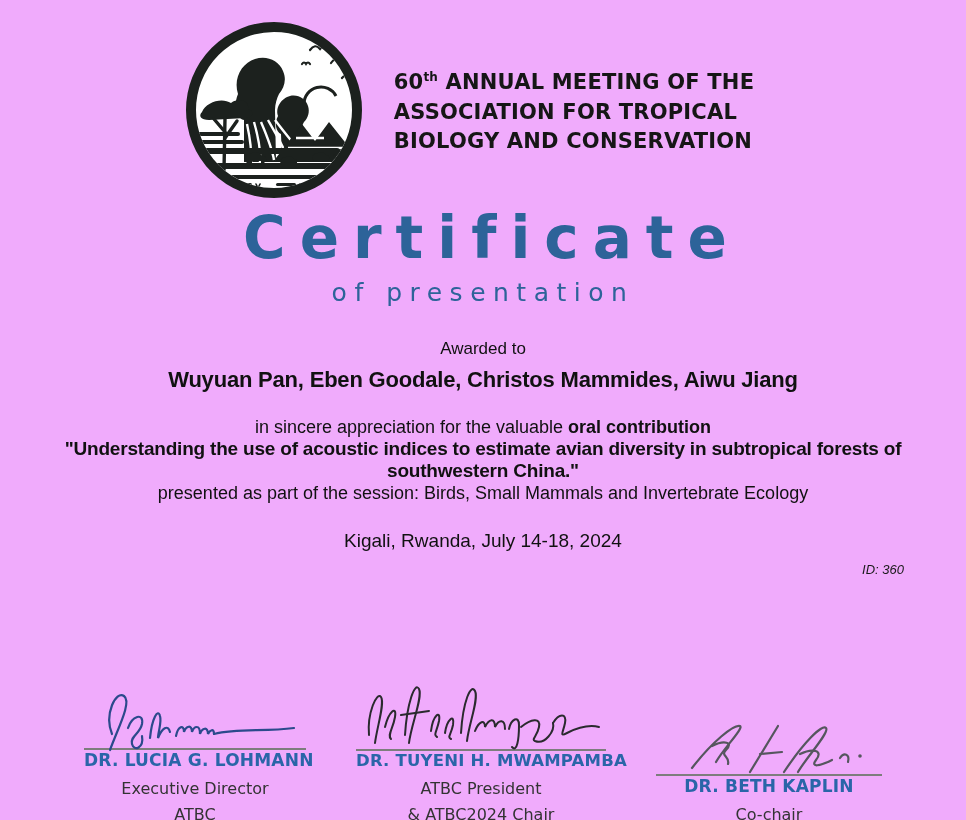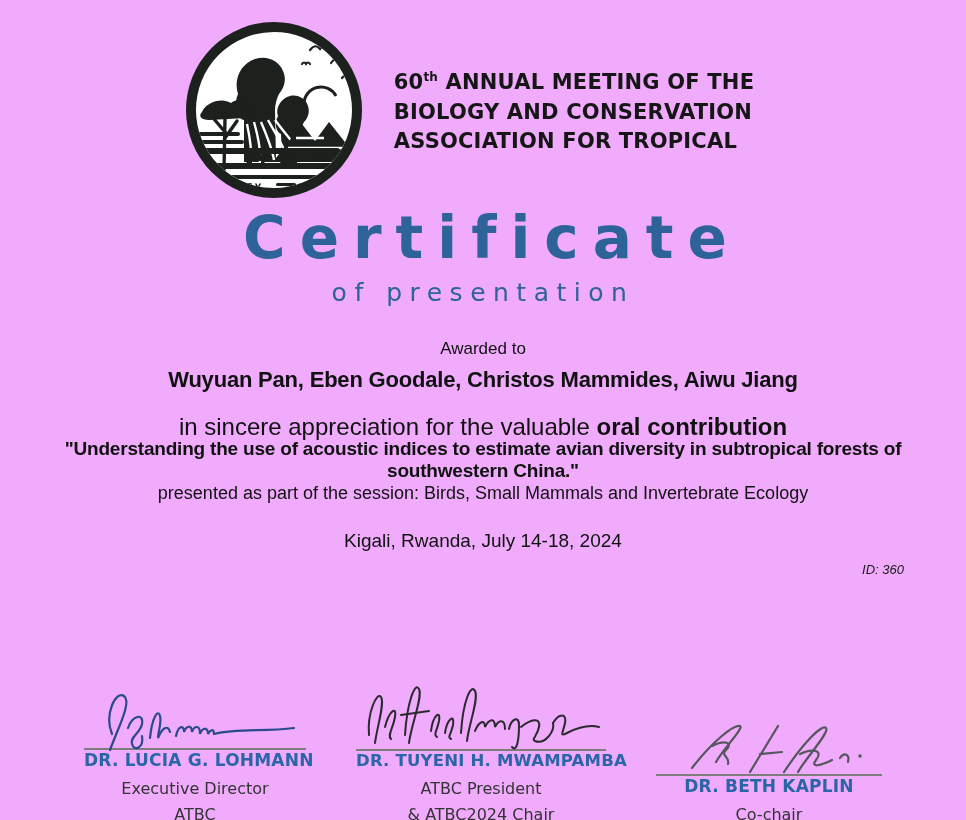--- a/index.html
+++ b/index.html
@@ -14,21 +14,21 @@
 
   
   .title-block{text-align:center;margin-top:4px;color:#2d6399;}
   .cert-title{font-family:"DejaVu Sans",sans-serif;font-weight:bold;font-size:58px;letter-spacing:14px;margin:0;padding-left:18px;}
   .cert-subtitle{font-family:"DejaVu Sans",sans-serif;font-size:25px;letter-spacing:7.5px;margin-top:6px;color:#2d6399;}
 
   
   .body-block{text-align:center;}
   .awarded{margin:32px 0 8px;font-size:17px;}
   .recipients{margin:4px 0 0;font-size:22px;font-weight:bold;letter-spacing:-.2px;}
-  .appreciation{margin:24px 0 0;font-size:24px;line-height:20px;}
+  .appreciation{margin:24px 0 0;font-size:18px;line-height:20px;}
   .talk-title{margin:1px auto 0;max-width:930px;font-size:19px;font-weight:bold;line-height:21.5px;letter-spacing:-.2px;}
   .session{margin:2px 0 0;font-size:18px;line-height:21px;}
   .location{margin:26px 0 0;font-size:19px;}
   .cert-id{text-align:right;margin:10px 62px 0 0;font-style:italic;font-size:13px;color:#1a1a1a;padding-left:19px;}
 
   
   .signatures{display:flex;justify-content:space-between;align-items:flex-end;padding:0 84px;margin-top:96px;}
   .sig-block{text-align:center;}
   .sig-block.c1{width:222px;}
   .sig-block.c2{width:250px;}
@@ -109,22 +109,22 @@
           <path d="M30,150 l-2,-5 M30,150 l2,-5"></path>
           <path d="M152,140 l-2,-5 M152,140 l2,-5"></path>
           <path d="M74,168 l-2,-4 M74,168 l2,-4"></path>
           <path d="M118,168 l-2,-4 M118,168 l2,-4"></path>
         </g>
       </g>
     </svg>
 
     <div class="header-text">
       <div><span>60</span><sup>th</sup><span> ANNUAL MEETING OF THE</span></div>
+      <div>ASSOCIATION FOR TROPICAL</div>
       <div>BIOLOGY AND CONSERVATION</div>
-      <div>ASSOCIATION FOR TROPICAL</div>
     </div>
   </div>
 
   <div class="title-block">
     <h1 class="cert-title">Certificate</h1>
     <div class="cert-subtitle">of presentation</div>
   </div>
 
   <div class="body-block">
     <p class="awarded">Awarded to</p>

